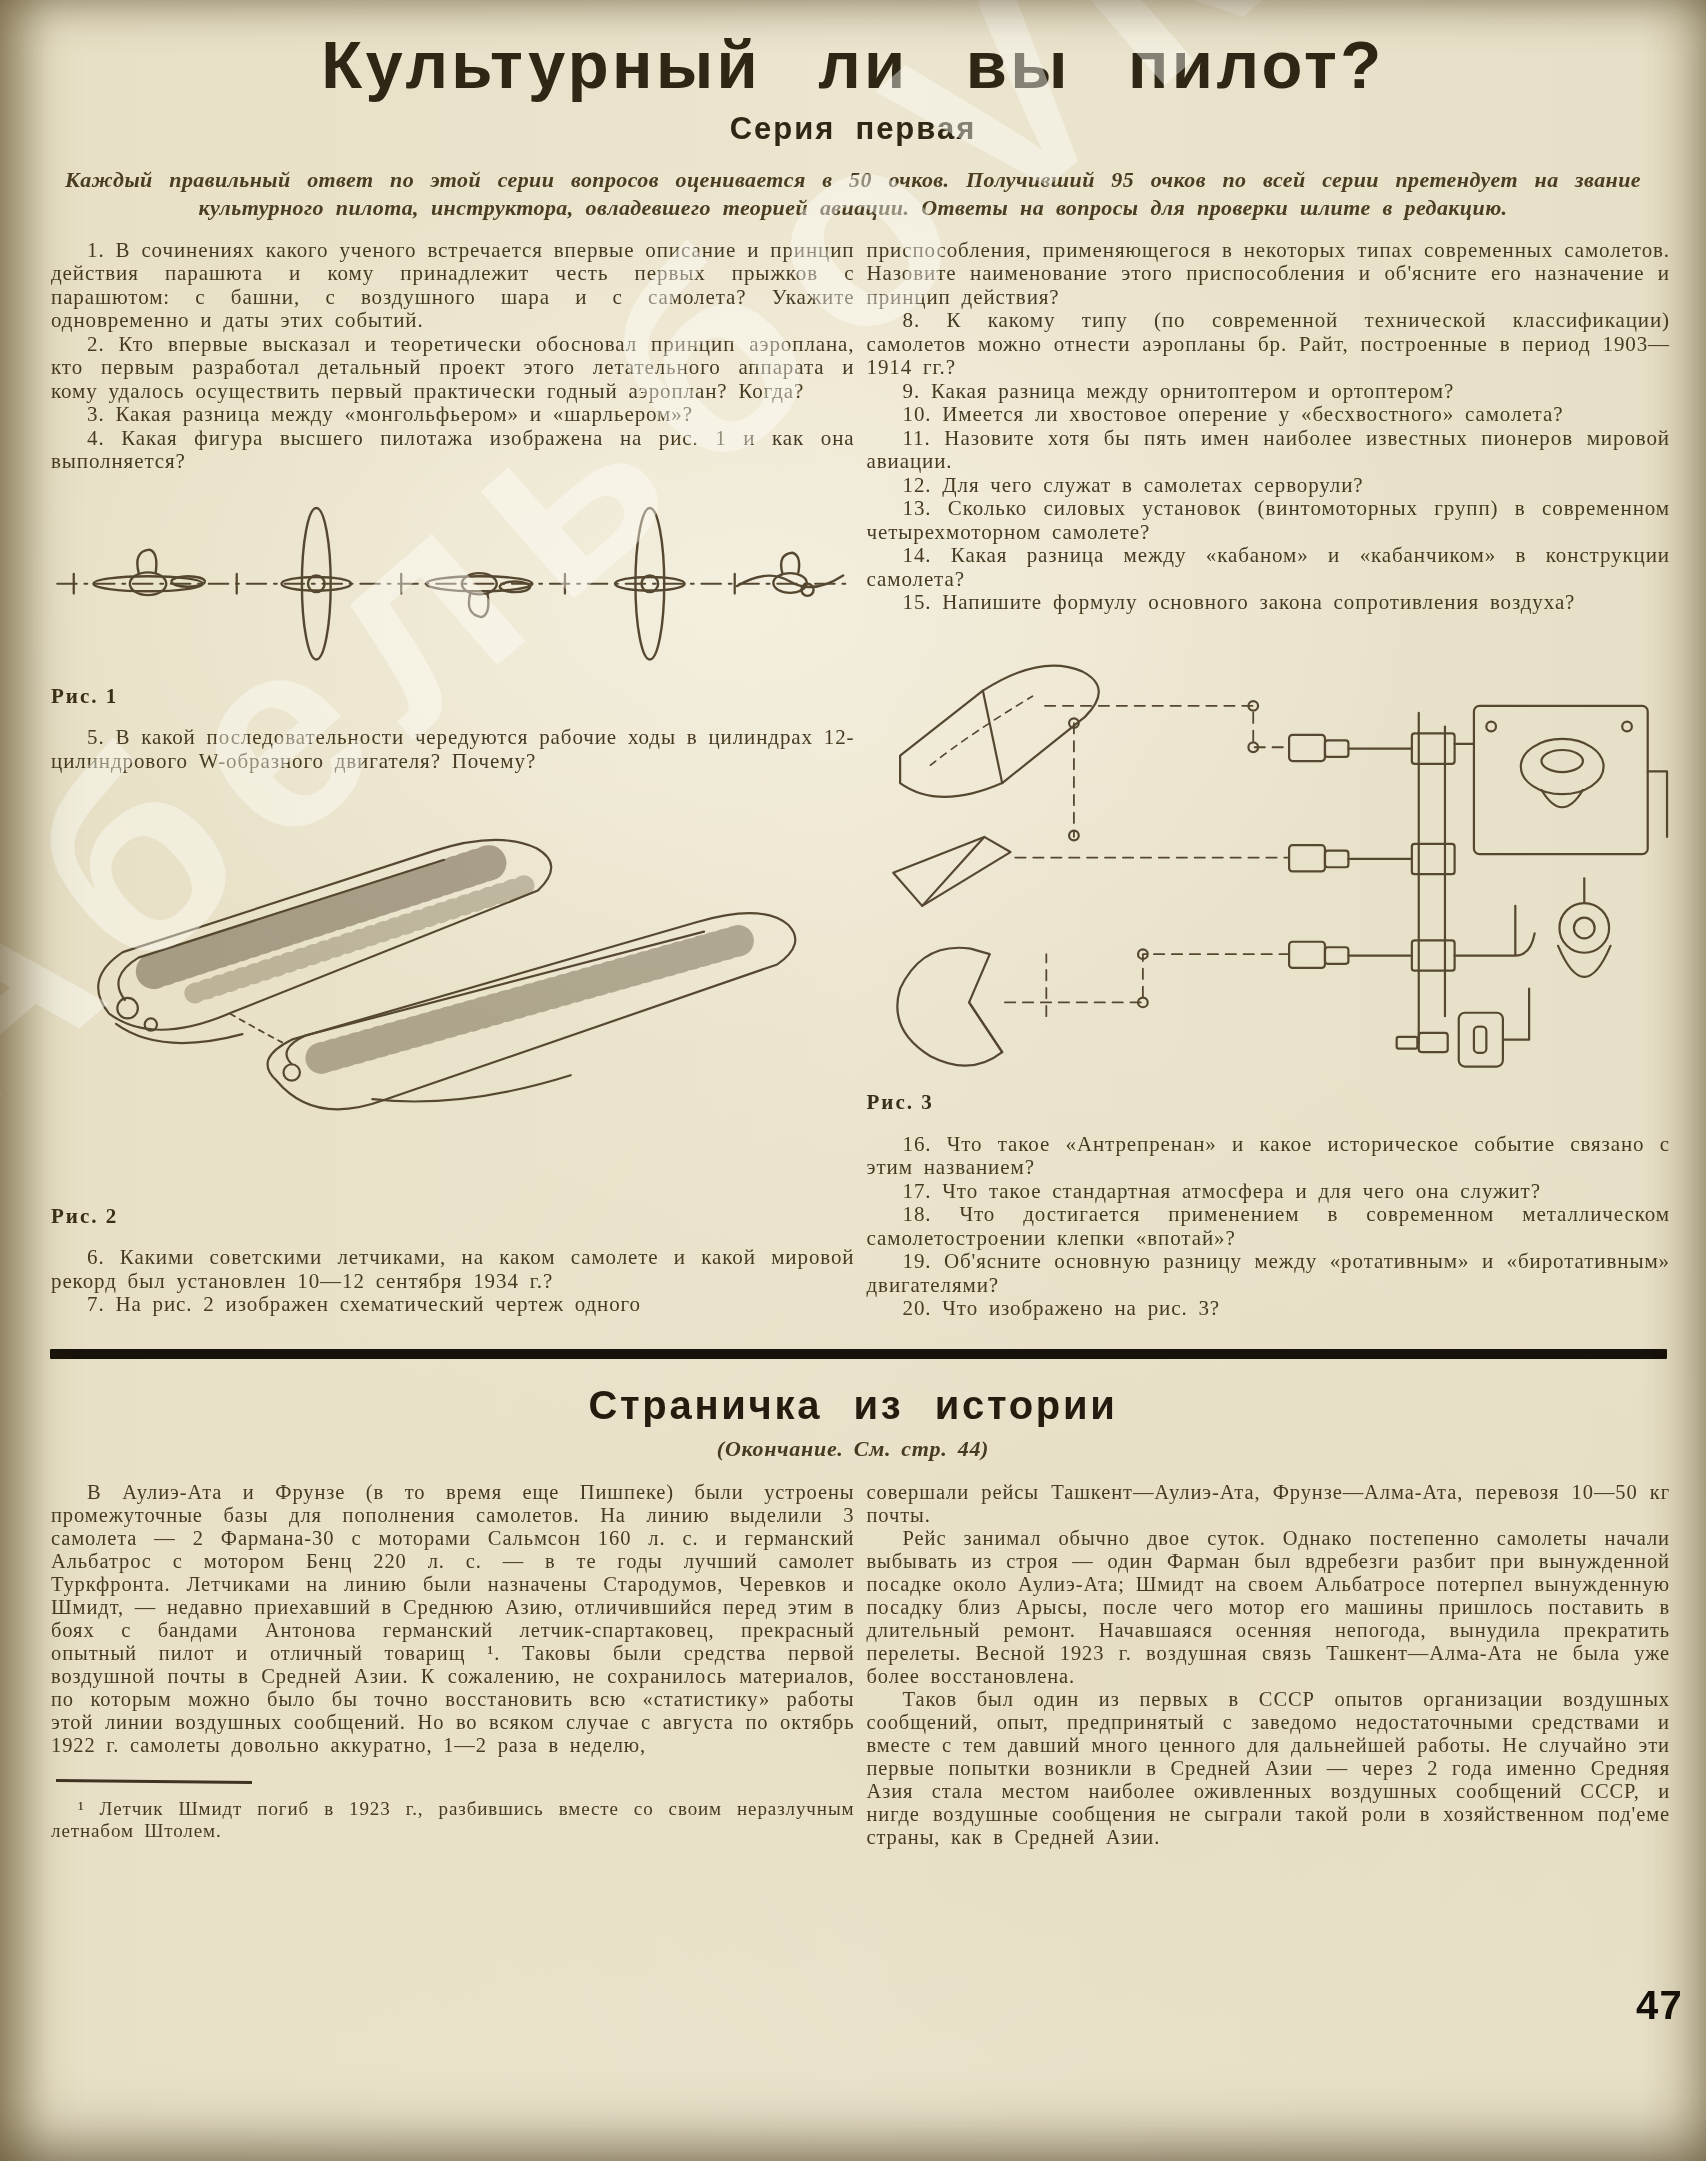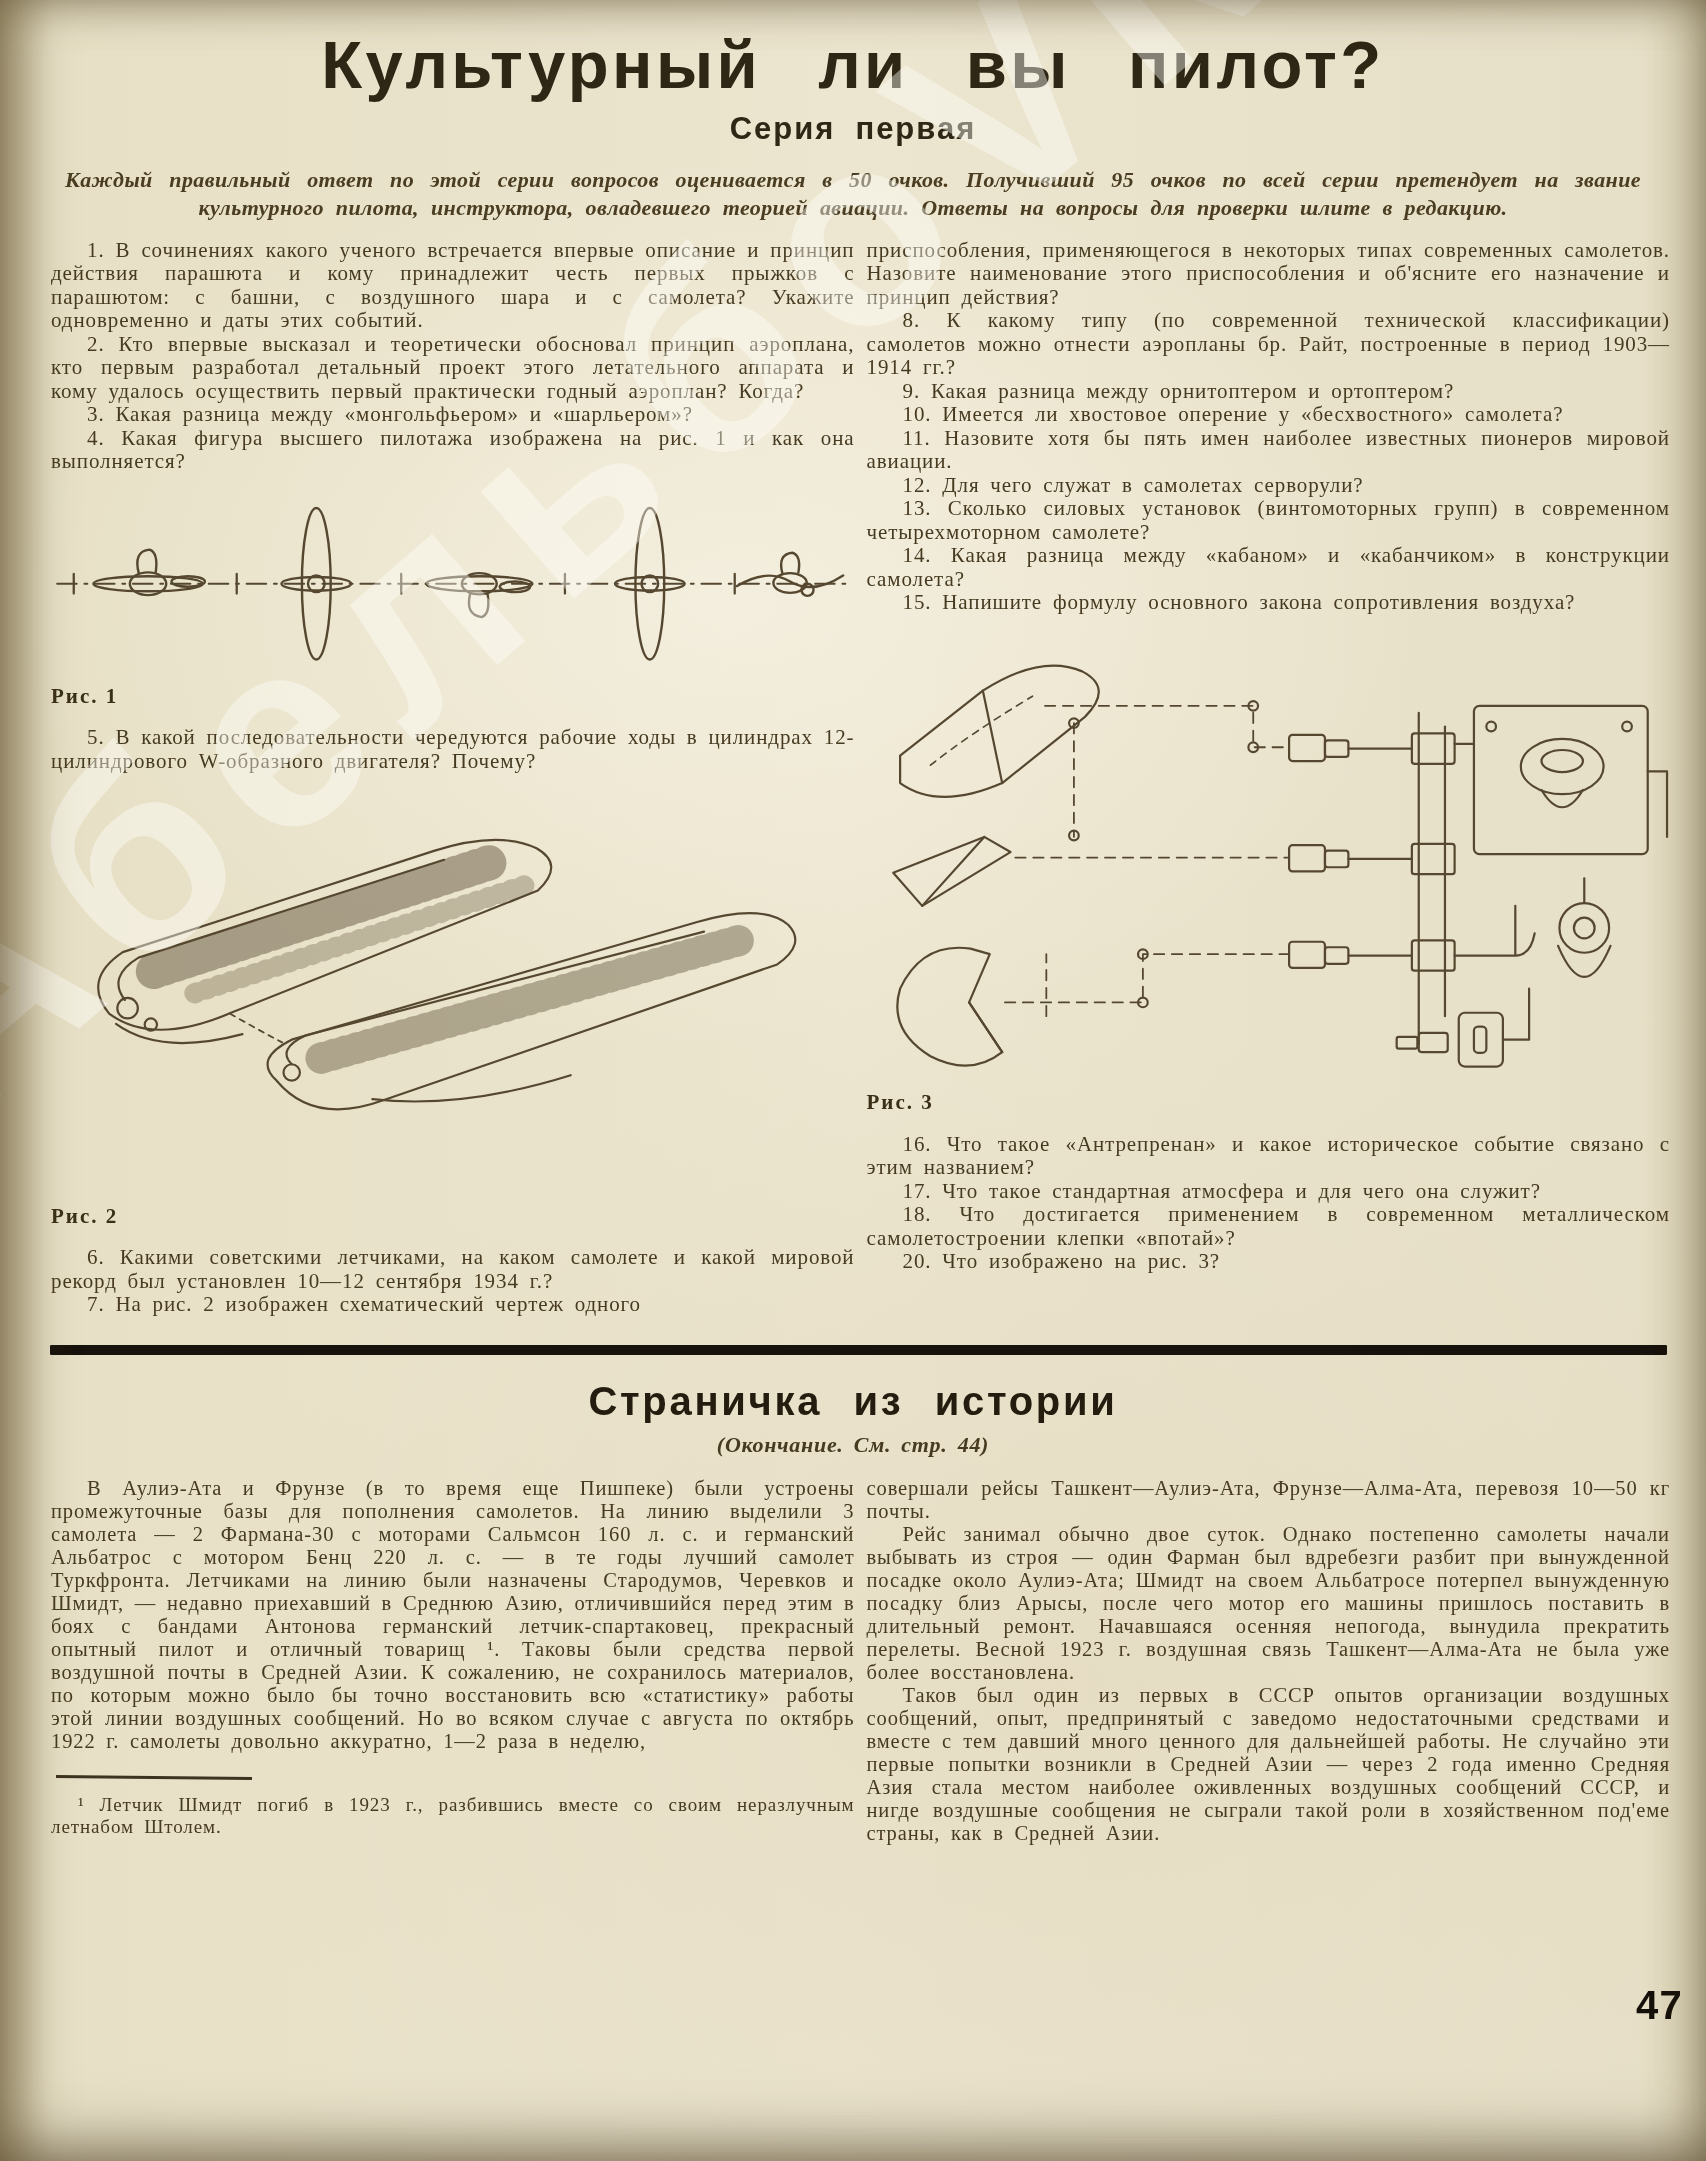--- a/index.html
+++ b/index.html
@@ -258,20 +258,21 @@
             <rect x="768" y="590" width="30" height="17" rx="3"></rect>
             <path d="M922 594 H960 V520"></path>
           </g>
         </svg>
       </div>
       <div class="caption">Рис. 3</div>
 
       <p>16. Что такое «Антрепренан» и какое историческое событие связано с этим названием?</p>
       <p>17. Что такое стандартная атмосфера и для чего она служит?</p>
       <p>18. Что достигается применением в современном металлическом самолетостроении клепки «впотай»?</p>
+      <p>19. Об'ясните основную разницу между «ротативным» и «биротативным» двигателями?</p>
       <p>20. Что изображено на рис. 3?</p>
     </div>
   </div>
 
   <div class="divider"></div>
 
   <h2 class="hist-heading">Страничка из истории</h2>
   <div class="hist-sub">(Окончание. См. стр. 44)</div>
 
   <div class="columns hist">

